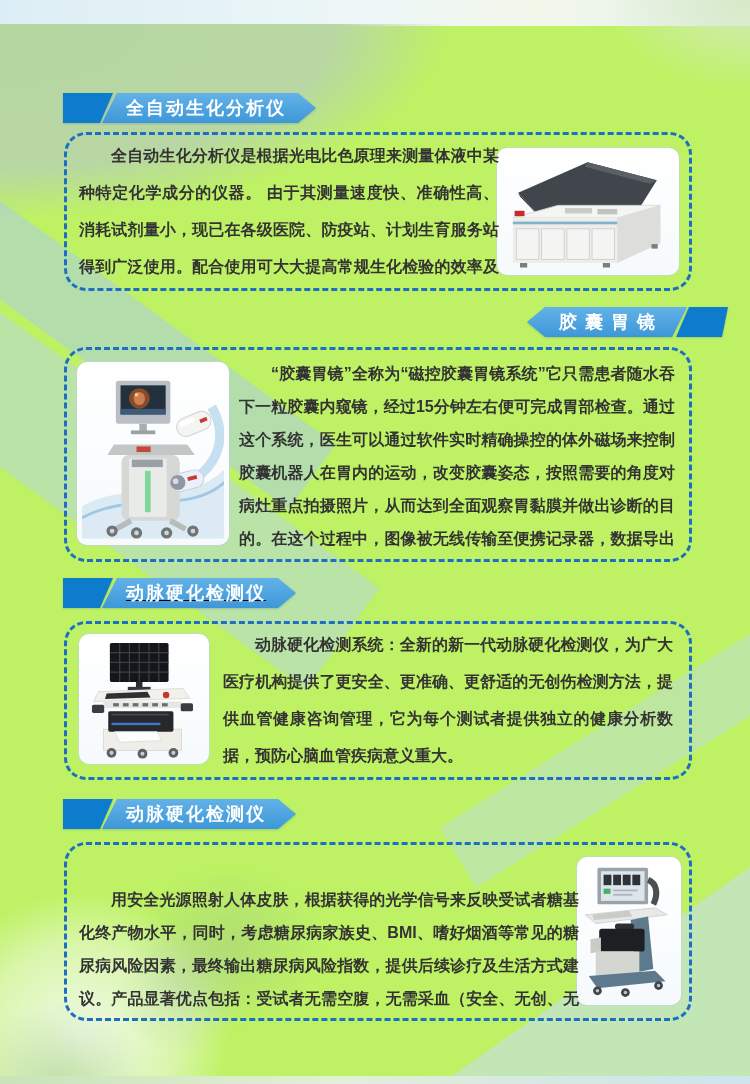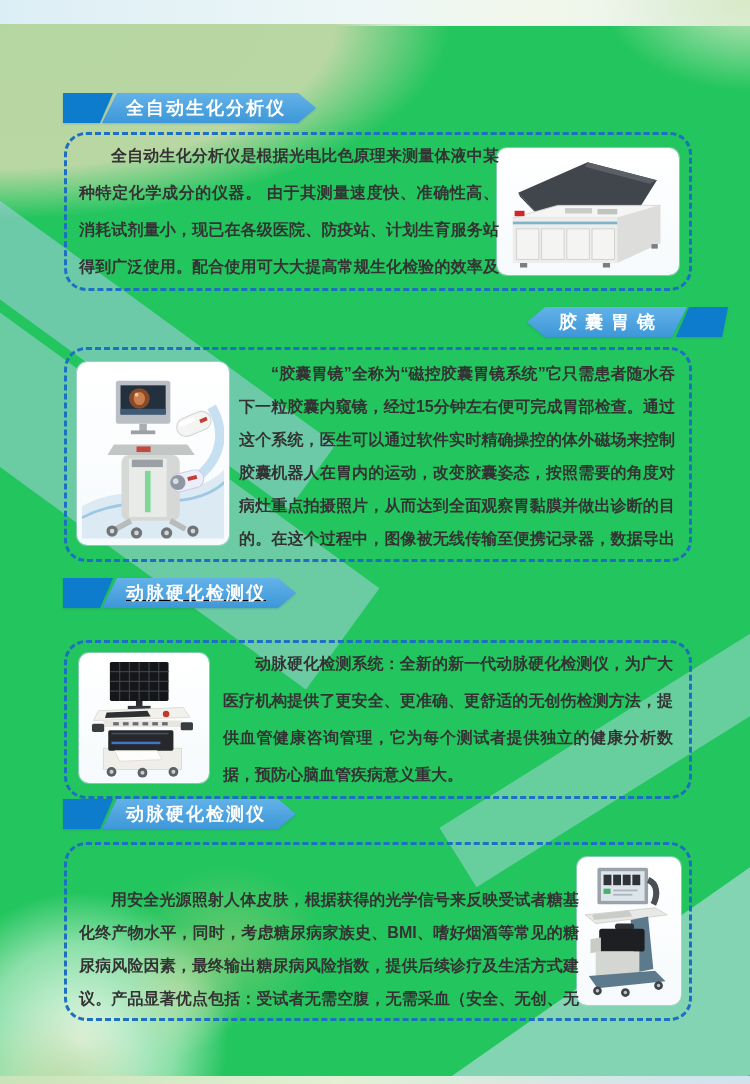--- a/index.html
+++ b/index.html
@@ -1,20 +1,20 @@
 <!DOCTYPE html>
 <html><head>
 <meta charset="utf-8">
 <style>
   html,body{margin:0;padding:0;}
   .page{
     position:relative;
     width:750px;height:1084px;
     overflow:hidden;
-    background:#22c55e;
+    background:#bef264;
     font-family:"Liberation Sans","DejaVu Sans",sans-serif;
   }
   .deco{position:absolute;z-index:0;pointer-events:none;}
   #deco-top-strip{left:0;top:0;width:750px;height:26px;
     background:linear-gradient(90deg,#dceef5,#eef7f7 50%,#f2f7ea 72%,#e4f1ec);}
   #deco-green-tl{left:0;top:24px;width:560px;height:265px;
     background:radial-gradient(ellipse 115% 105% at 0% 0%,#b6d6a1 0%,#b8d7a3 52%,rgba(184,215,163,0) 70%);}
   #deco-green-tr{right:0;top:0;width:210px;height:130px;
     background:radial-gradient(ellipse 100% 100% at 100% 0%,rgba(214,233,196,.95),rgba(214,233,196,0) 70%);}
   #deco-band1{left:-140px;top:290px;width:500px;height:80px;background:#a9cde7;
@@ -60,21 +60,21 @@
   .img-card svg{width:94%;height:94%;}
 
   #box-1{left:64px;top:132px;width:622px;height:153px;}
   #text-1{left:12px;top:2px;width:420px;line-height:37px;}
   #img-1{right:10px;top:13px;width:182px;height:127px;}
 
   #box-2{left:64px;top:347px;width:622px;height:209px;}
   #img-2{left:10px;top:12px;width:152px;height:183px;}
   #text-2{left:172px;top:7px;width:436px;line-height:33px;}
 
-  #box-3{left:64px;top:640px;width:622px;height:153px;}
+  #box-3{left:64px;top:621px;width:622px;height:153px;}
   #img-3{left:12px;top:10px;width:130px;height:130px;}
   #text-3{left:156px;top:2px;width:450px;line-height:37px;}
 
   #box-4{left:64px;top:842px;width:622px;height:173px;}
   #text-4{left:12px;top:6px;width:500px;line-height:33px;margin-top:32px;}
   #img-4{right:8px;top:12px;width:104px;height:148px;}
 
   #banner-1{left:63px;top:93px;}
   #banner-2{left:527px;top:307px;}
   #banner-3{left:63px;top:578px;text-decoration:underline;}

